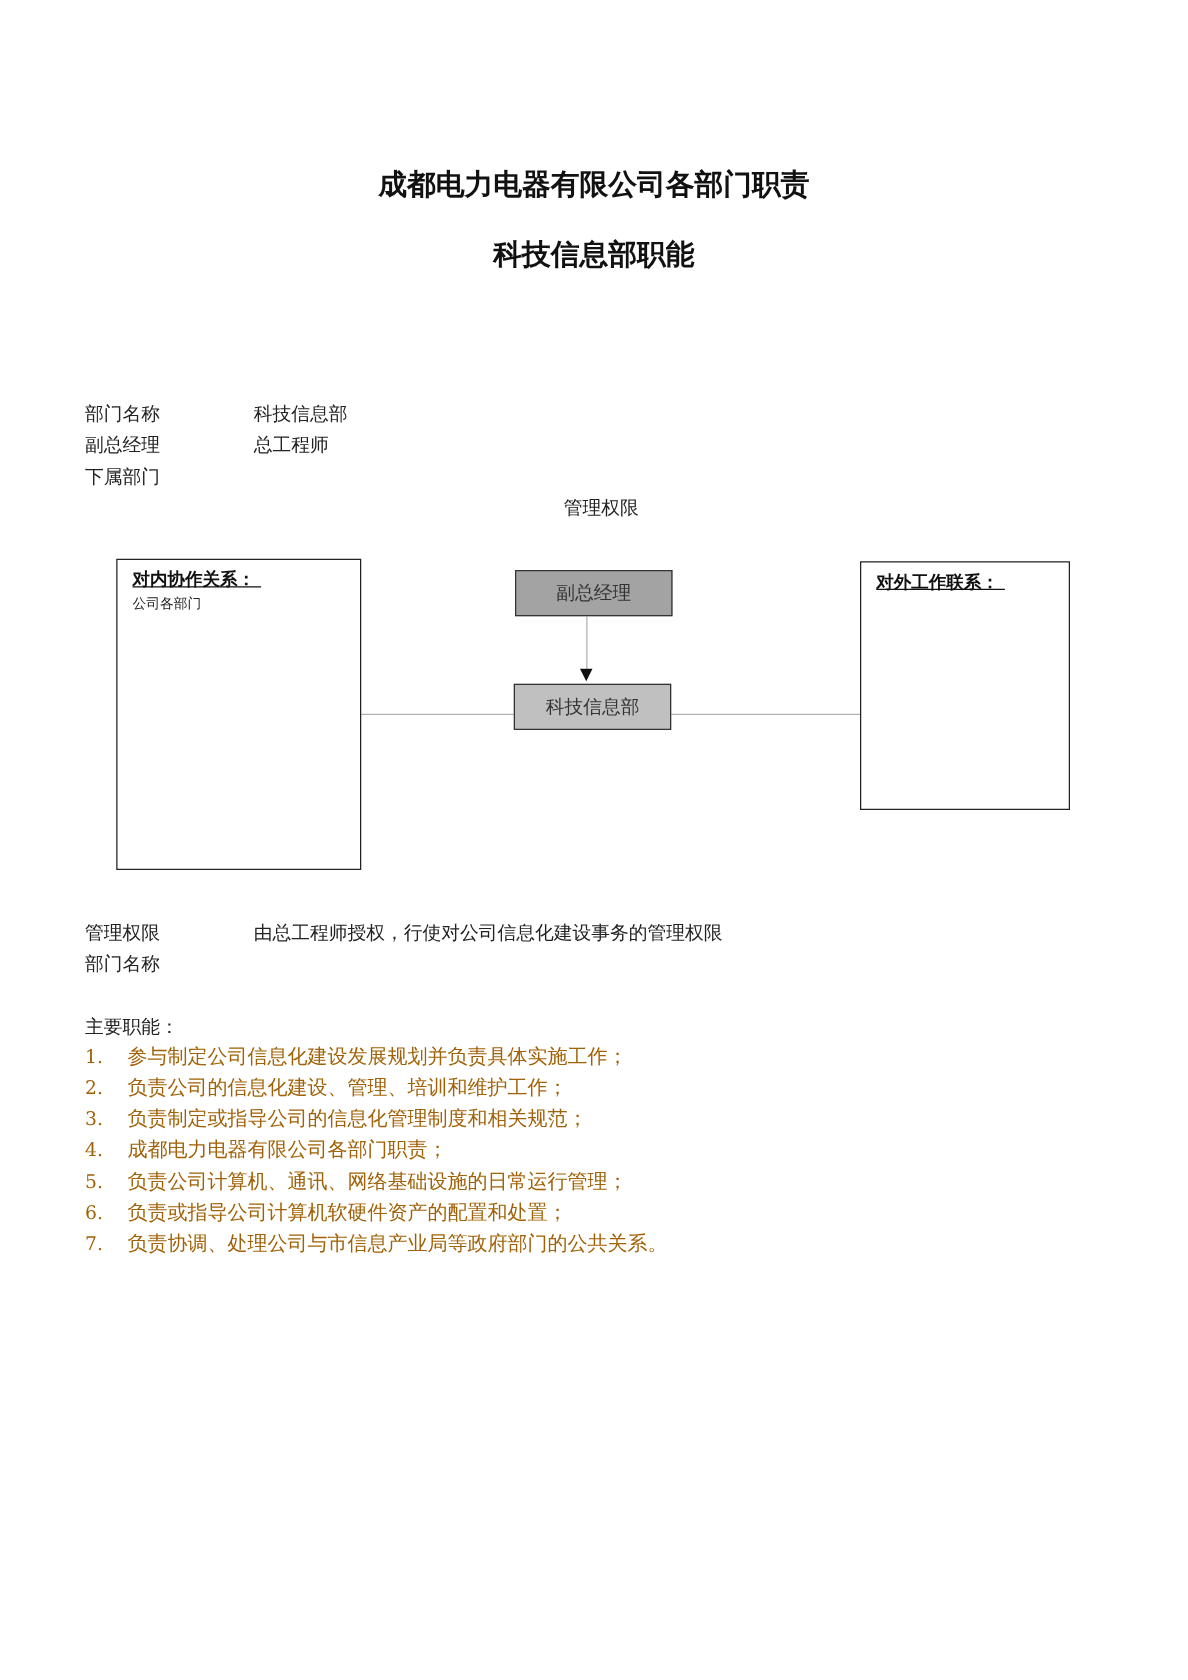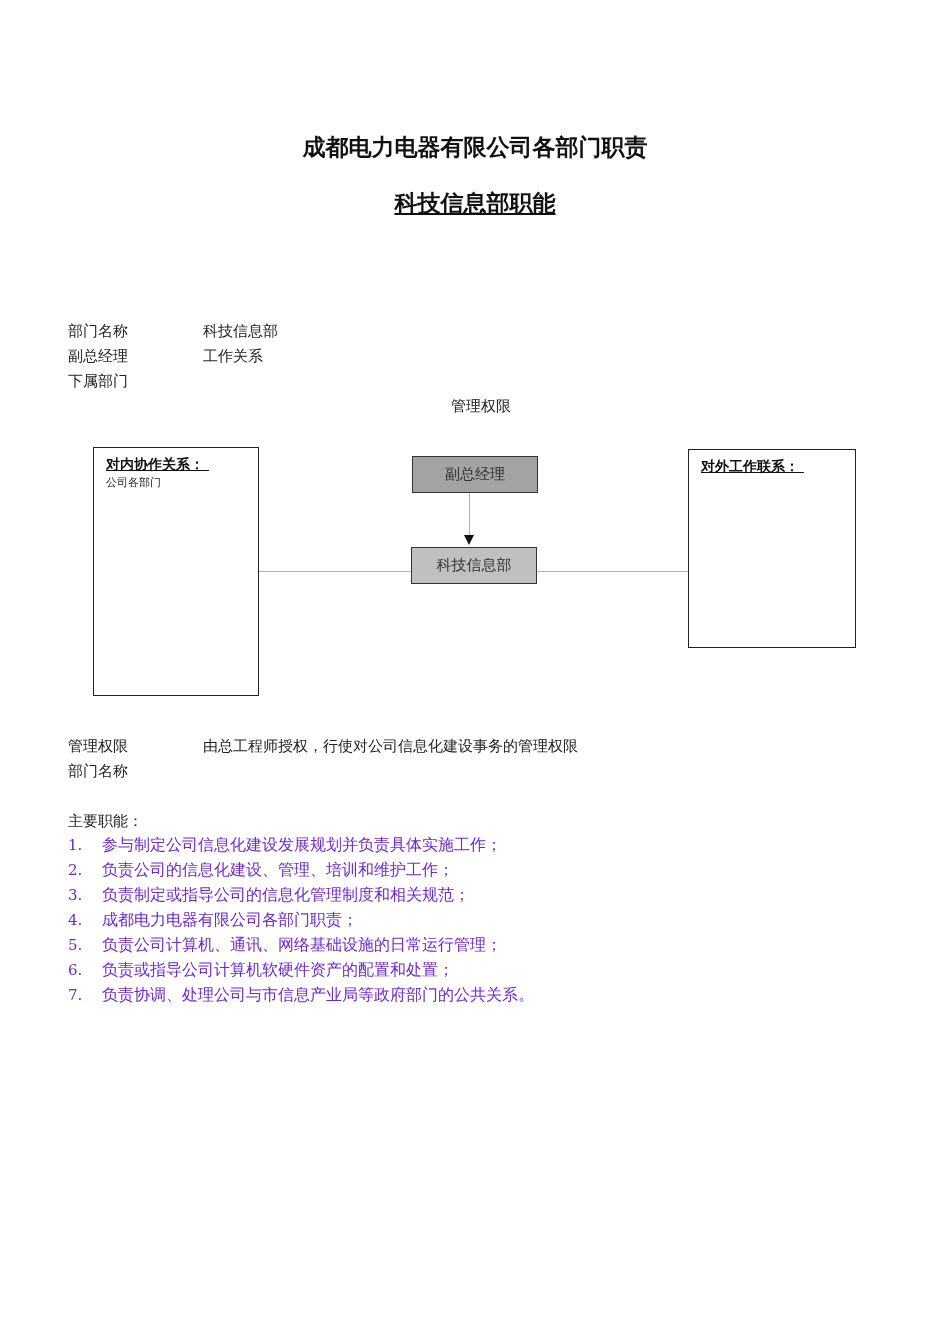--- a/index.html
+++ b/index.html
@@ -8,21 +8,21 @@
     font-family: "DejaVu Serif", "Liberation Serif", serif;
     color: #1a1a1a;
   }
   .abs { position: absolute; }
   .title {
     left: 0; width: 950px; text-align: center;
     font-family: "DejaVu Sans", "Liberation Sans", sans-serif;
     font-weight: bold; font-size: 23px; color: #111;
   }
   .t1 { top: 108px; margin-top: 24px; }
-  .t2 { top: 188px; text-decoration: underline; }
+  .t2 { top: 188px; }
   .row { font-size: 15px; line-height: 20px; color: #222; }
   .lbl { left: 68px; }
   .val { left: 203px; }
   .box {
     position: absolute; border: 1.5px solid #222; background: #fff; box-sizing: border-box;
   }
   .box-head {
     position: absolute; left: 12px; top: 7px;
     font-family: "DejaVu Sans", "Liberation Sans", sans-serif;
     font-weight: bold; font-size: 14px; line-height: 18px;
@@ -38,46 +38,46 @@
   }
   .node-top { left: 412px; top: 456px; width: 126px; height: 37px; background: #a3a3a3; }
   .node-dept { left: 411px; top: 547px; width: 126px; height: 37px; background: #c0c0c0; }
   .hline { position: absolute; height: 1px; background: #b0b0b0; }
   .vline { position: absolute; width: 1px; background: #b0b0b0; }
   .arrow {
     position: absolute; width: 0; height: 0;
     border-left: 5px solid transparent; border-right: 5px solid transparent;
     border-top: 10px solid #111;
   }
-  .list-item { position: absolute; left: 68px; font-size: 16px; line-height: 22px; color: #6d28d9; }
+  .list-item { position: absolute; left: 68px; font-size: 16px; line-height: 22px; color: #a16207; }
   .list-item .num { display: inline-block; width: 34px; font-size: 15px; }
 </style>
 </head>
 <body>
 
 <div class="abs title t1">成都电力电器有限公司各部门职责</div>
 <div class="abs title t2">科技信息部职能</div>
 
 <div class="abs row lbl" style="top:321px">部门名称</div>
 <div class="abs row val" style="top:321px">科技信息部</div>
 <div class="abs row lbl" style="top:346px">副总经理</div>
-<div class="abs row val" style="top:346px">工作关系</div>
+<div class="abs row val" style="top:346px">总工程师</div>
 <div class="abs row lbl" style="top:371px">下属部门</div>
 <div class="abs row val" style="top:371px"></div>
 
 <div class="abs row" style="top:396px; left:451px;">管理权限</div>
 
 <div>
 
   <div class="hline" style="left:258px; top:571px; width:153px;"></div>
   <div class="hline" style="left:537px; top:571px; width:151px;"></div>
   <div class="vline" style="left:469px; top:493px; height:42px;"></div>
   <div class="arrow" style="left:464px; top:535px;"></div>
 
-  <div class="box" style="left:93px; top:447px; width:166px; height:249px;">
+  <div class="box" style="left:93px; top:447px; width:196px; height:249px;">
     <div class="box-head">对内协作关系： </div>
     <div class="box-body">公司各部门</div>
   </div>
 
   <div class="box" style="left:688px; top:449px; width:168px; height:199px;">
     <div class="box-head">对外工作联系： </div>
     <div class="box-body"></div>
   </div>
 
   <div class="node node-top">

